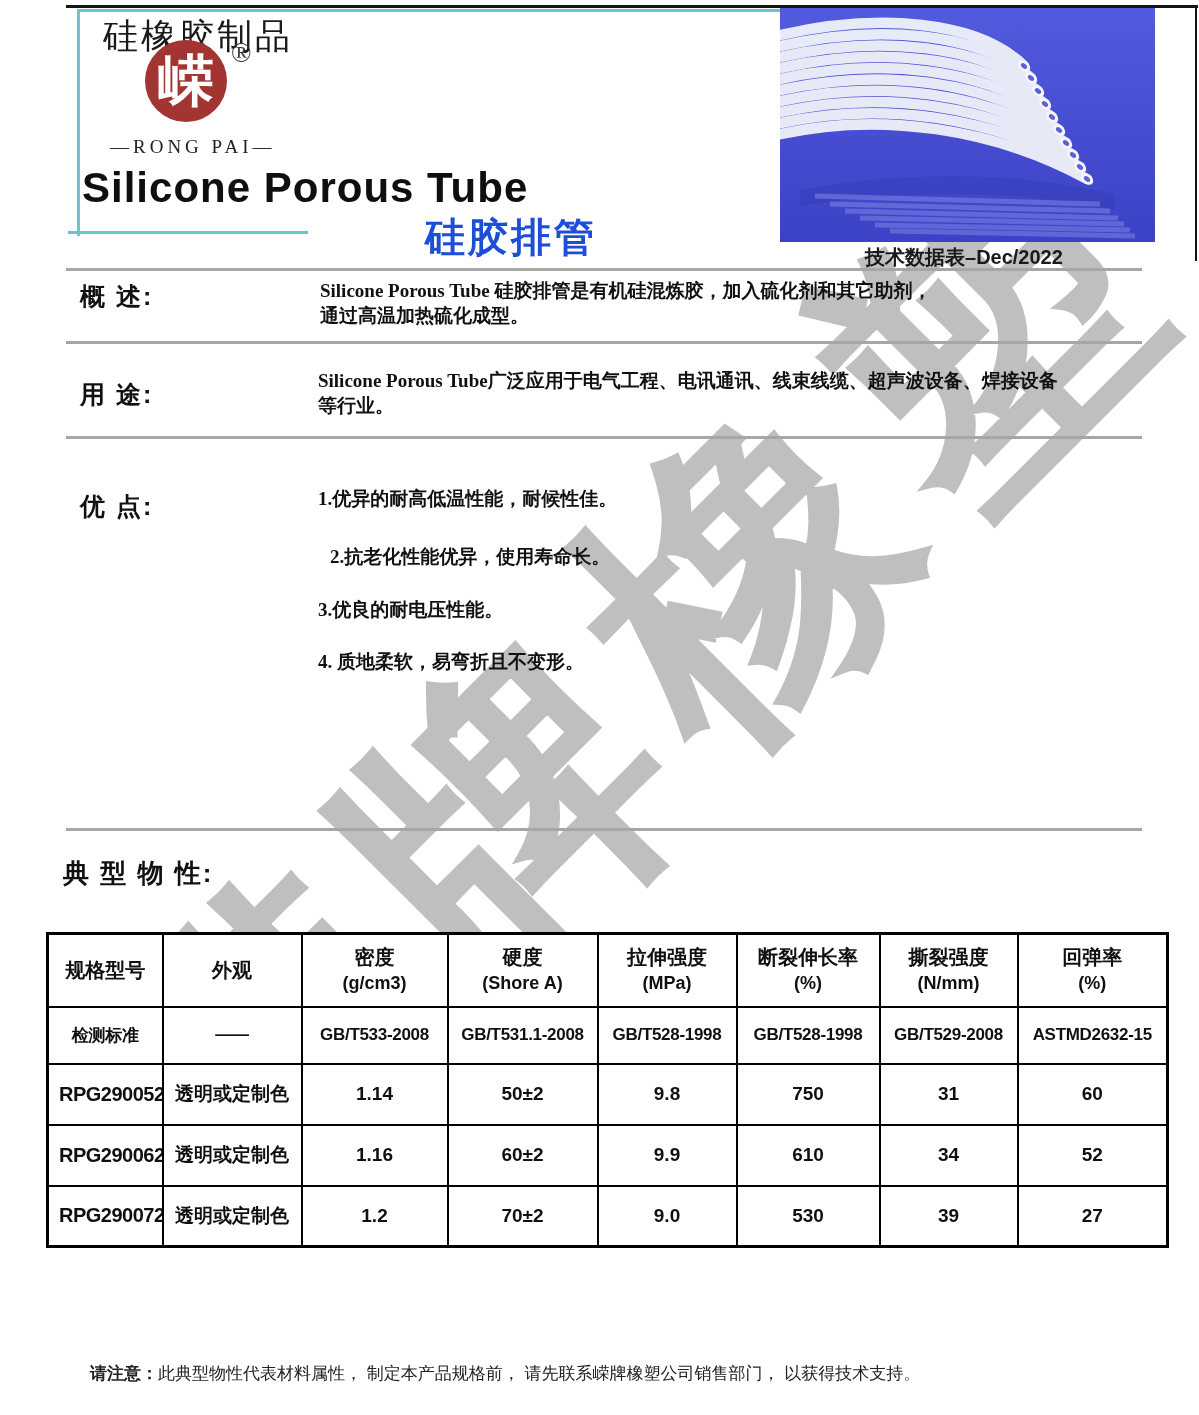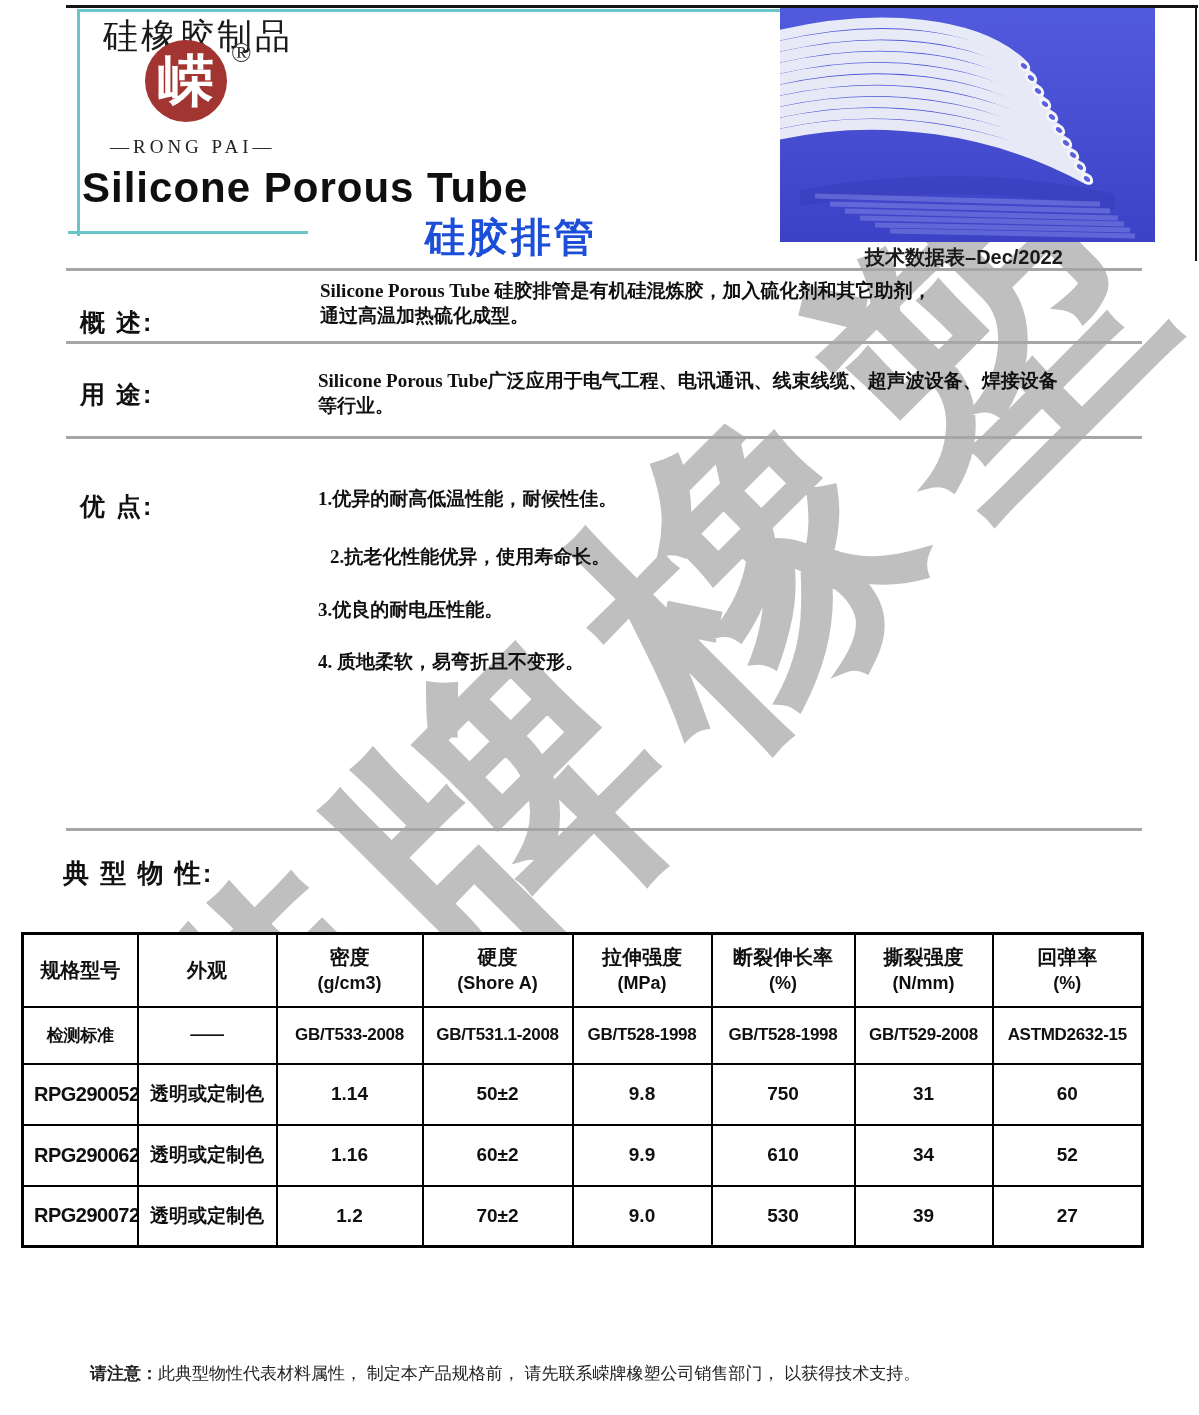--- a/index.html
+++ b/index.html
@@ -30,34 +30,34 @@
            font-family:"Liberation Serif",serif;white-space:nowrap;}
   .title-en{left:82px;top:164px;font-size:42px;font-weight:bold;color:#0f0f0f;letter-spacing:1px;}
   .title-zh{left:425px;top:210px;font-size:40px;font-weight:bold;letter-spacing:3px;color:#1d4ed8;}
   
   .photo{left:780px;top:8px;width:375px;height:234px;}
   .photo svg{display:block;width:100%;height:100%;}
   .ds-line{left:865px;top:244px;font-size:20px;color:#1a1a1a;font-weight:600;}
   .ds-line b{font-weight:bold;}
   
   .sec-label{font-size:25px;font-weight:bold;letter-spacing:2px;color:#111;}
-  .lbl-overview{left:80px;top:280px;margin-top:26px;}
+  .lbl-overview{left:80px;top:280px;}
   .lbl-usage{left:80px;top:378px;}
   .lbl-adv{left:80px;top:450px;margin-top:40px;}
   .lbl-props{left:63px;top:856px;font-size:26px;}
   
   .body-text{font-family:Liberation Serif, serif;font-weight:bold;font-size:19px;
              line-height:25px;color:#111;}
   .p-overview{left:320px;top:278px;width:700px;}
   .p-usage{left:318px;top:368px;width:810px;}
   .adv-list{left:318px;top:488px;width:560px;}
   .adv-list div{height:22px;line-height:22px;}
   .adv-gap-a{margin-bottom:36px;} .adv-gap-b{margin-bottom:31px;margin-left:12px;} .adv-gap-c{margin-bottom:30px;}
   
-  .props-table{position:absolute;z-index:3;left:21px;top:932px;width:1121px;
+  .props-table{position:absolute;z-index:3;left:46px;top:932px;width:1121px;
                border-collapse:collapse;table-layout:fixed;background:#737373;}
   .props-table td,.props-table th{border:2px solid #000;text-align:center;vertical-align:middle;
                padding:0;color:#101010;background:#fff;overflow:hidden;}
   .props-table{border:3px solid #000;}
   .props-table th{font-size:20px;font-weight:bold;line-height:26px;}
   .props-table th .unit{font-size:18px;font-weight:bold;}
   .row-head{height:73px;} .row-std{height:57px;} .row-data{height:61px;}
   .row-std td{font-size:17px;font-weight:bold;letter-spacing:-0.3px;}
   .row-data td{font-size:19px;font-weight:bold;}
   .row-data td:first-child{font-size:20px;letter-spacing:-0.5px;padding-left:10px;}

